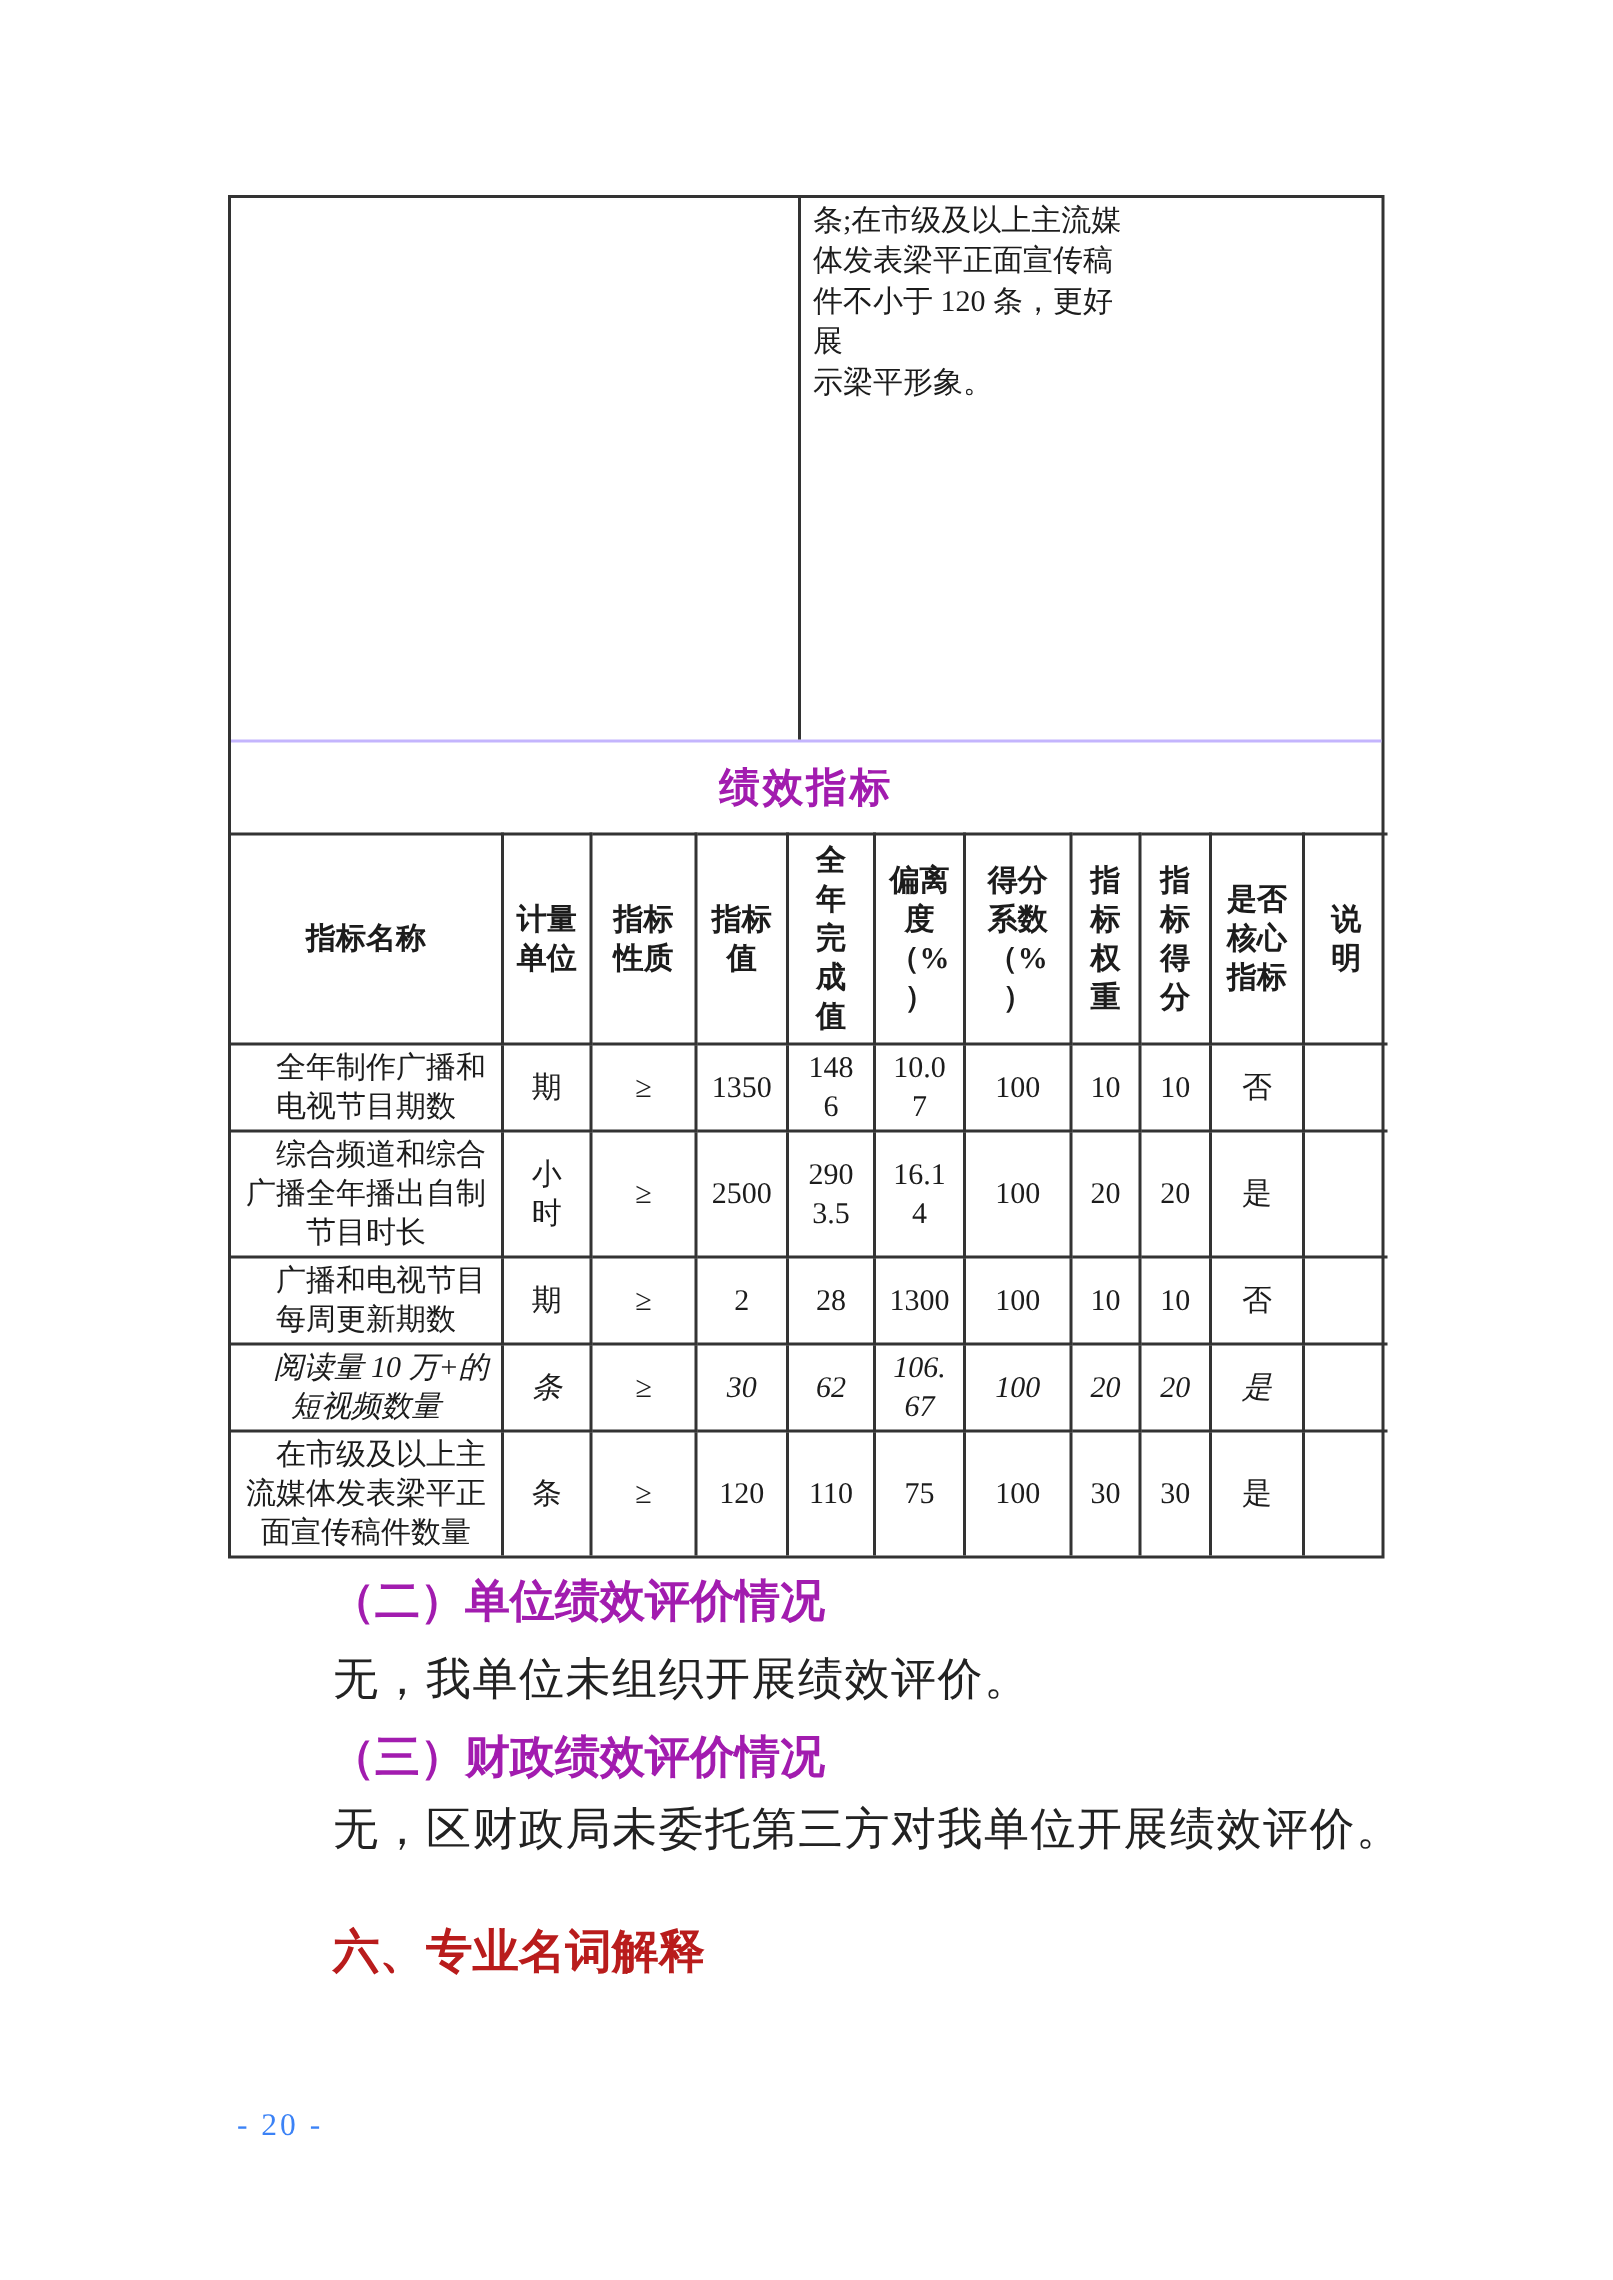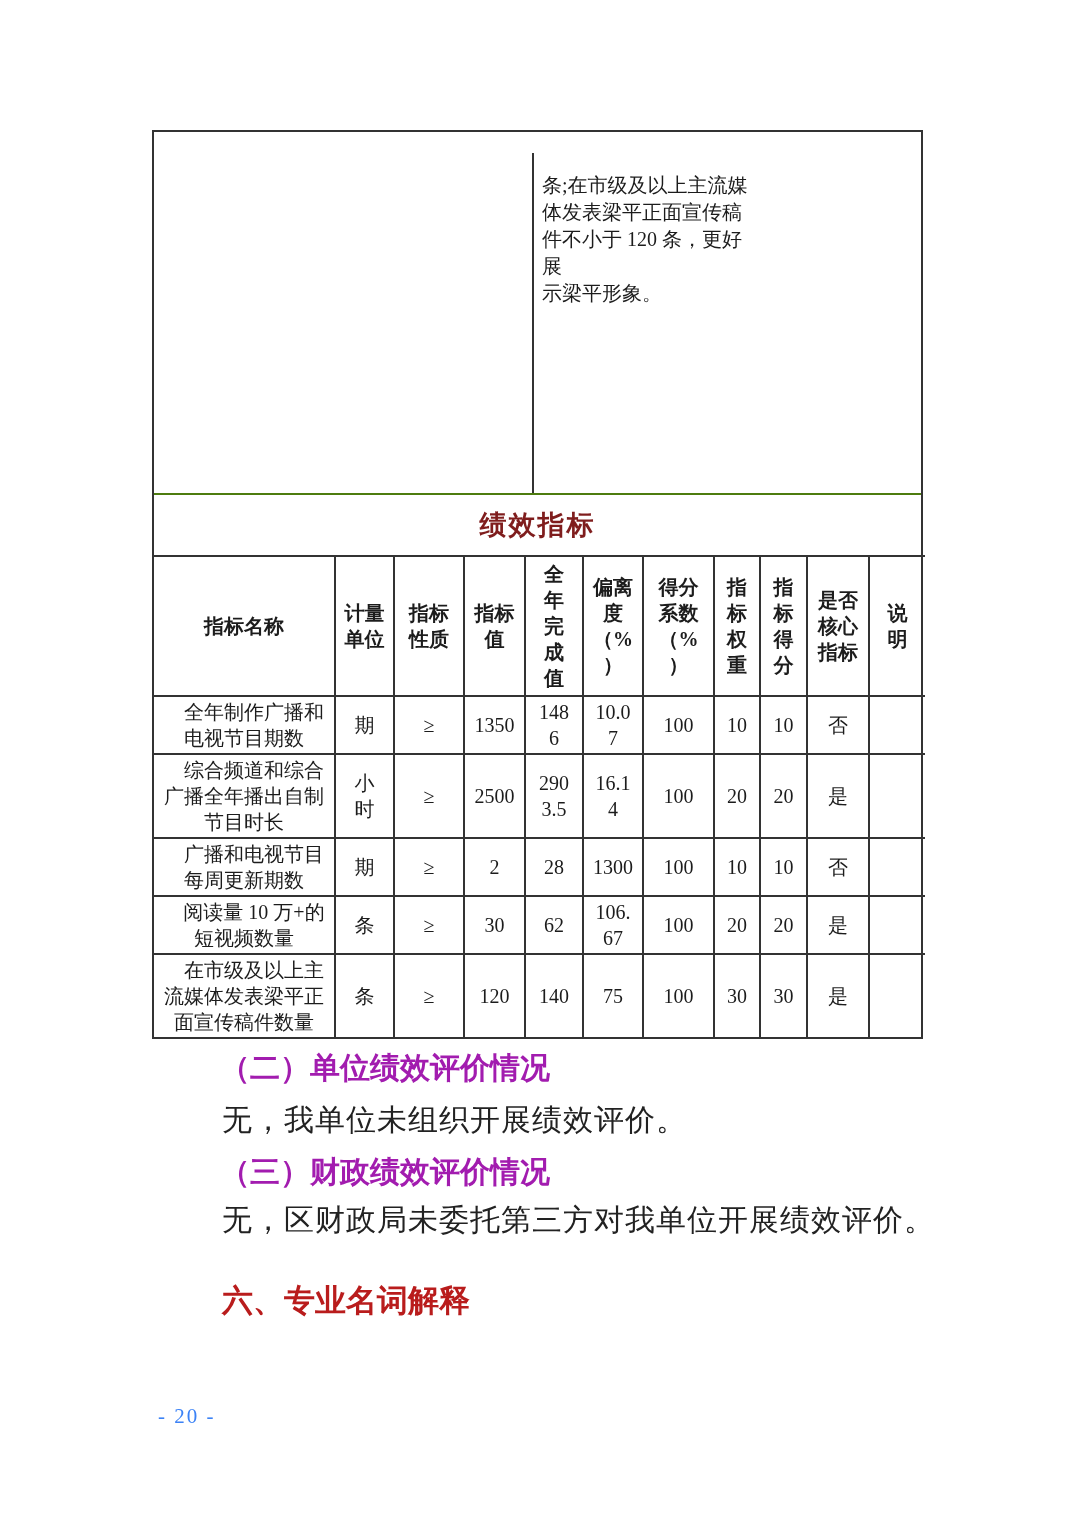--- a/index.html
+++ b/index.html
@@ -11,33 +11,33 @@
 
   
   .tablock {
     position:absolute; left:152px; top:130px; width:771px;
     border:2px solid #333; box-sizing:border-box; background:#fff;
   }
 
   
   .cont-row { display:flex; height:361px; }
   .cont-cell {
-    box-sizing:border-box; padding:19px 8px;
-    font-size:20px; line-height:27px; white-space:pre-line;margin-top:21px;
+    box-sizing:border-box; padding:2px 8px;
+    font-size:20px; line-height:27px; white-space:pre-line;
   }
   .cc1 { width:378px; }
   .cc2 { width:237px; border-left:2px solid #333; }
   .cc3 { flex:1 1 auto; border-left:2px solid #333; }
 
   
   .section-row {
-    height:60px; border-top:2px solid #4d7c0f;
+    height:60px; border-top:2px solid #c4b5fd;
     display:flex; align-items:center; justify-content:center;
     font-family:"Liberation Sans","DejaVu Sans",sans-serif;
-    font-weight:bold; font-size:27px; color:#7f1d1d; letter-spacing:2px;
+    font-weight:bold; font-size:27px; color:#a21caf; letter-spacing:2px;
   }
 
   
   table.ptable {
     width:100%; border-collapse:collapse; table-layout:fixed;
     border-top:2px solid #333;
   }
   table.ptable td {
     border:2px solid #333;
     font-size:20px; line-height:26px; color:#1c1c1c;
@@ -46,21 +46,21 @@
     box-sizing:border-box;
   }
   table.ptable td:first-child { border-left:none; }
   table.ptable td:last-child  { border-right:none; }
   table.ptable tr:last-child td { border-bottom:none; }
   tr.hdr td { font-weight:bold; }
   tr.hdr   { height:140px; }
   tr.r1 { height:57px; }
   tr.r2 { height:74px; }
   tr.r3 { height:53px; }
-  tr.r4 { height:53px; }
+  tr.r4 { height:53px;font-style:italic; }
   tr.r5 { height:82px; }
   td.name-cell { text-align:left; text-indent:20px; padding-left:4px; padding-right:2px; }
   td.left-cell { text-align:left; padding-left:7px;margin-top:16px; }
   td.right-cell { text-align:right; padding-right:7px; }
 
   
   .sub-heading {
     position:absolute; left:220px; font-weight:bold; font-size:30px;
     line-height:36px; color:#a21caf;
     font-family:"Liberation Serif","DejaVu Serif",serif;
@@ -215,21 +215,21 @@
         <td></td>
       </tr>
 
       <tr class="r5">
         <td class="name-cell">在市级及以上主
 流媒体发表梁平正
 面宣传稿件数量</td>
         <td>条</td>
         <td>≥</td>
         <td>120</td>
-        <td class="left-cell">140</td>
+        <td class="left-cell">110</td>
         <td class="right-cell">75</td>
         <td>100</td>
         <td>30</td>
         <td>30</td>
         <td>是</td>
         <td></td>
       </tr>
     </tbody>
       </table>
   </div>

